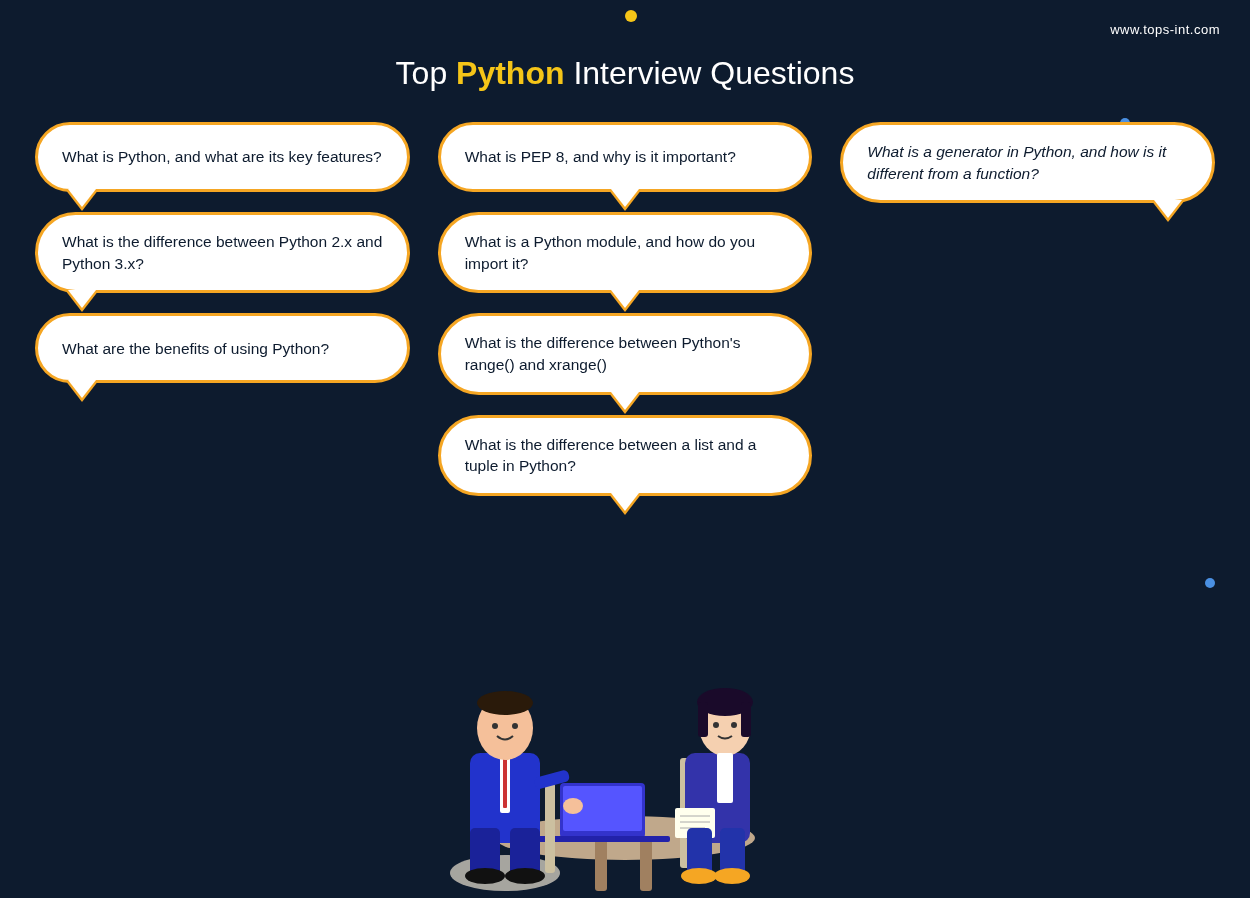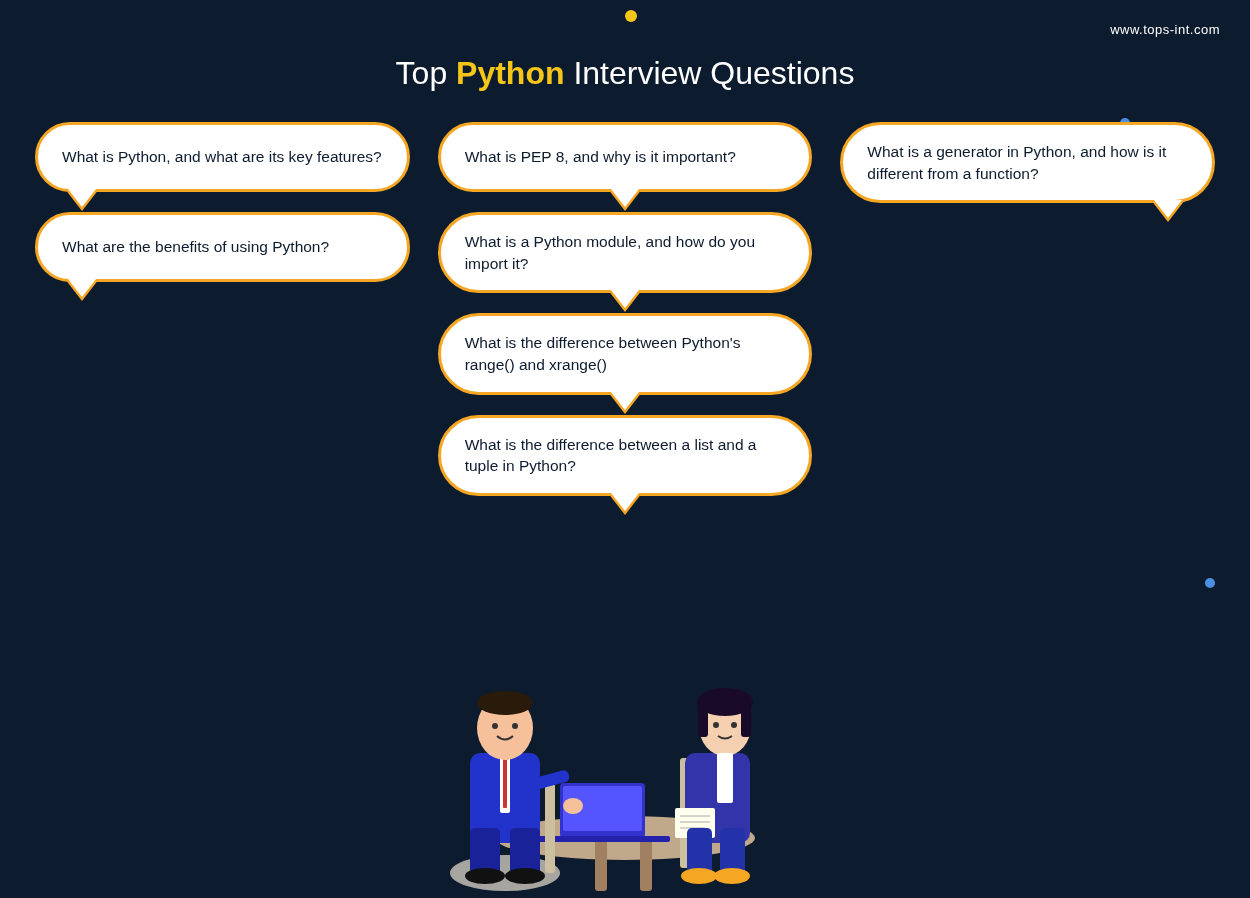--- a/index.html
+++ b/index.html
@@ -156,40 +156,43 @@
   </h1>
 </div>
 
 <div style="display: flex; gap: 28px; padding: 0 35px; margin-top: 5px;">
 
   <div class="column col-left" style="flex: 1;">
     <div class="bubble">
       <span>What is Python, and what are its key features?</span>
     </div>
     <div class="bubble">
+      <span>What is the difference between Python 2.x and Python 3.x?</span>
+    </div>
+    <div class="bubble">
       <span>What are the benefits of using Python?</span>
     </div>
   </div>
 
   <div class="column col-center" style="flex: 1;">
     <div class="bubble">
       <span>What is PEP 8, and why is it important?</span>
     </div>
     <div class="bubble">
       <span>What is a Python module, and how do you import it?</span>
     </div>
     <div class="bubble">
       <span>What is the difference between Python's range() and xrange()</span>
     </div>
     <div class="bubble">
       <span>What is the difference between a list and a tuple in Python?</span>
     </div>
   </div>
 
-  <div class="column col-right" style="flex: 1;">
+  <div class="column col-right" style="flex: 1; font-style: italic;">
     <div class="bubble">
       <span>What is a generator in Python, and how is it different from a function?</span>
     </div>
   </div>
 
 </div>
 
 <div class="illustration">
   <svg viewBox="0 0 600 300" class="illustration-svg" xmlns="http://www.w3.org/2000/svg">
 

